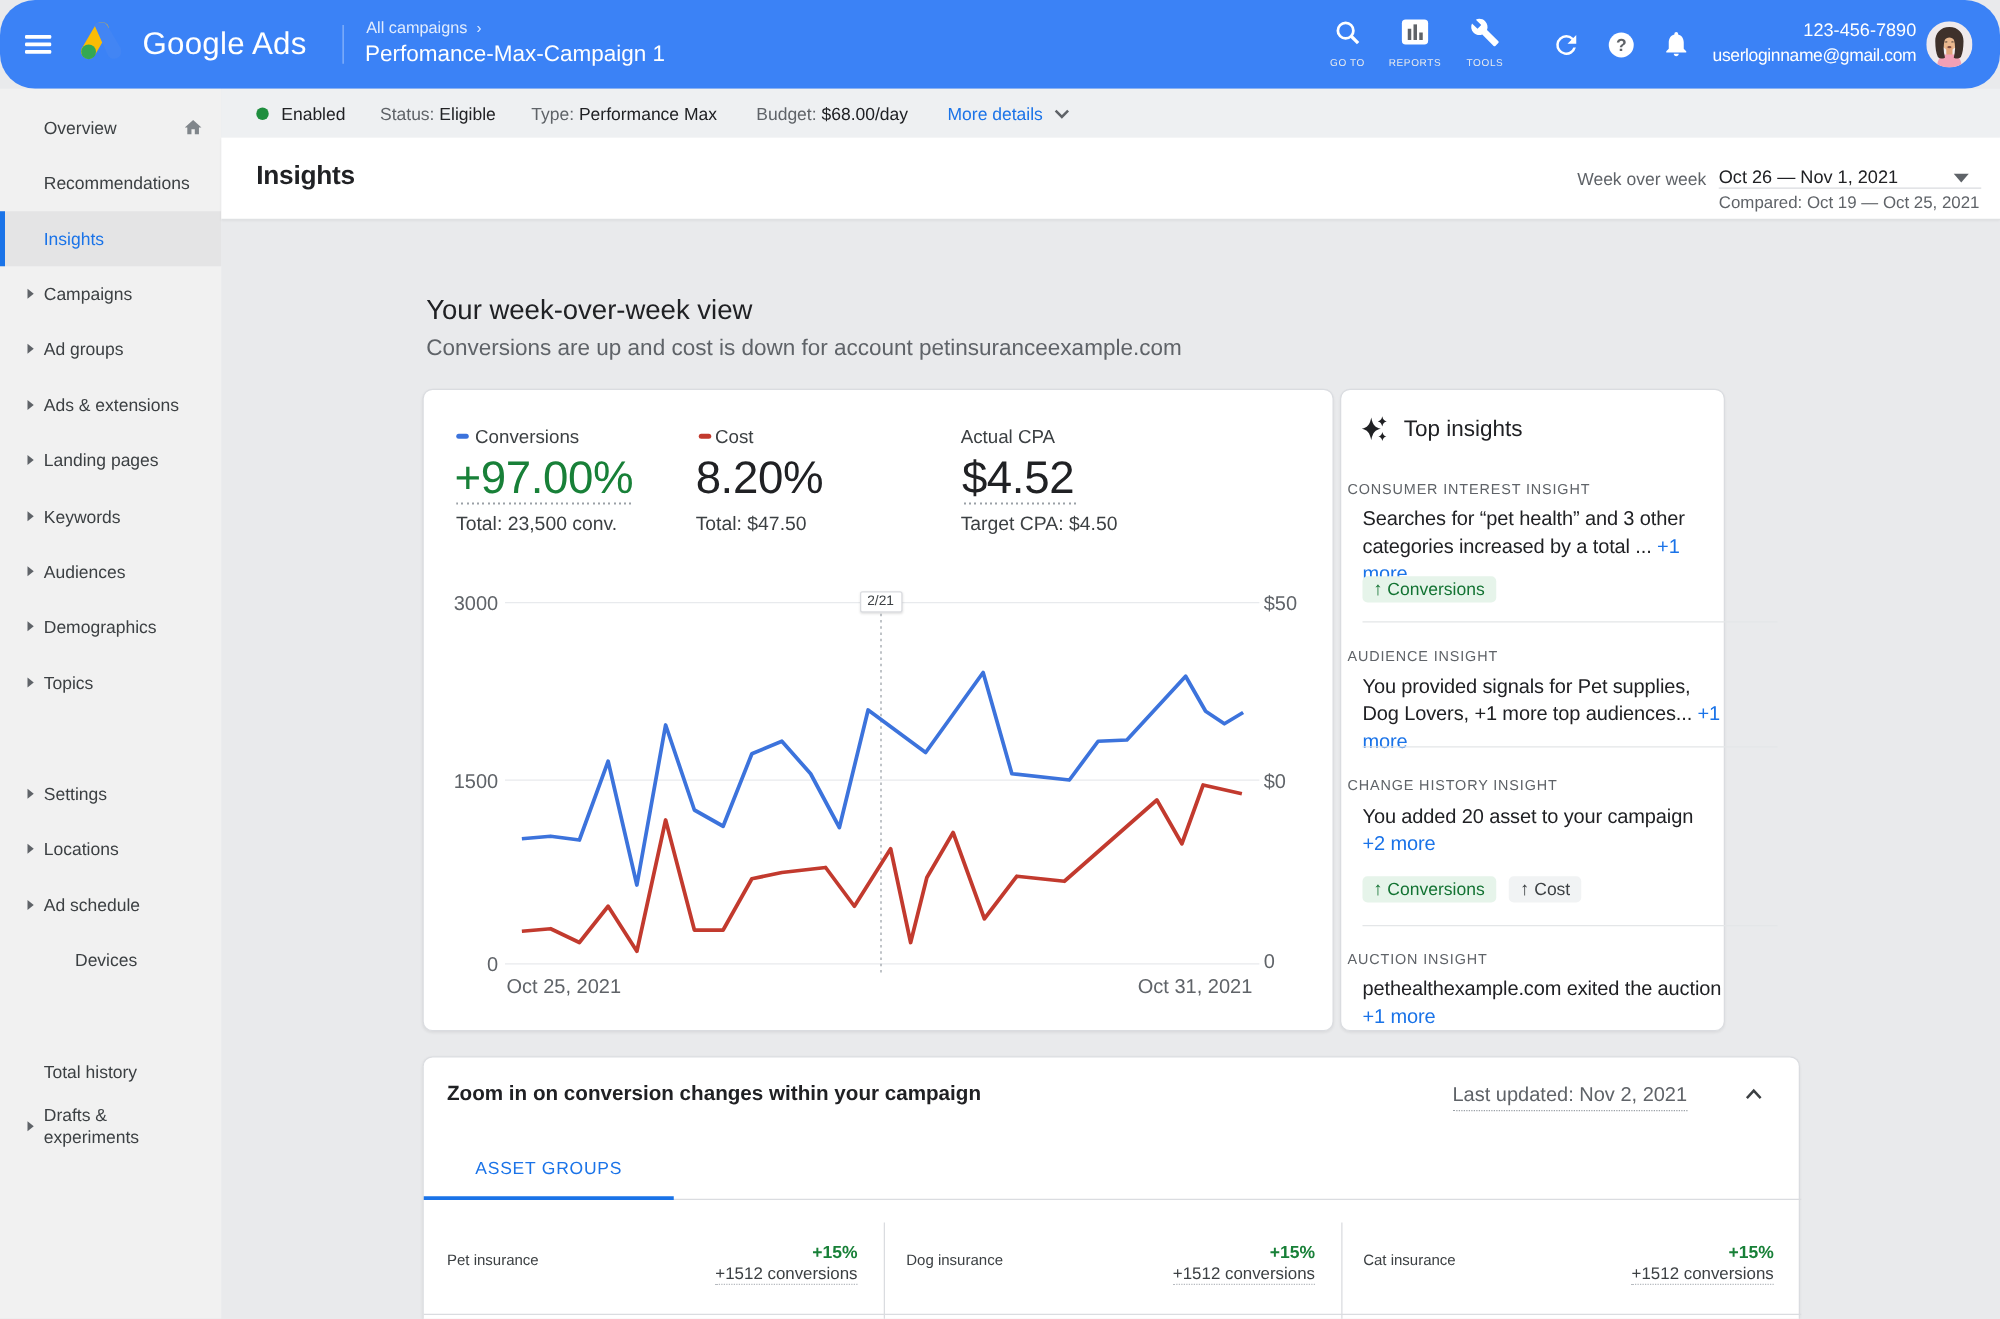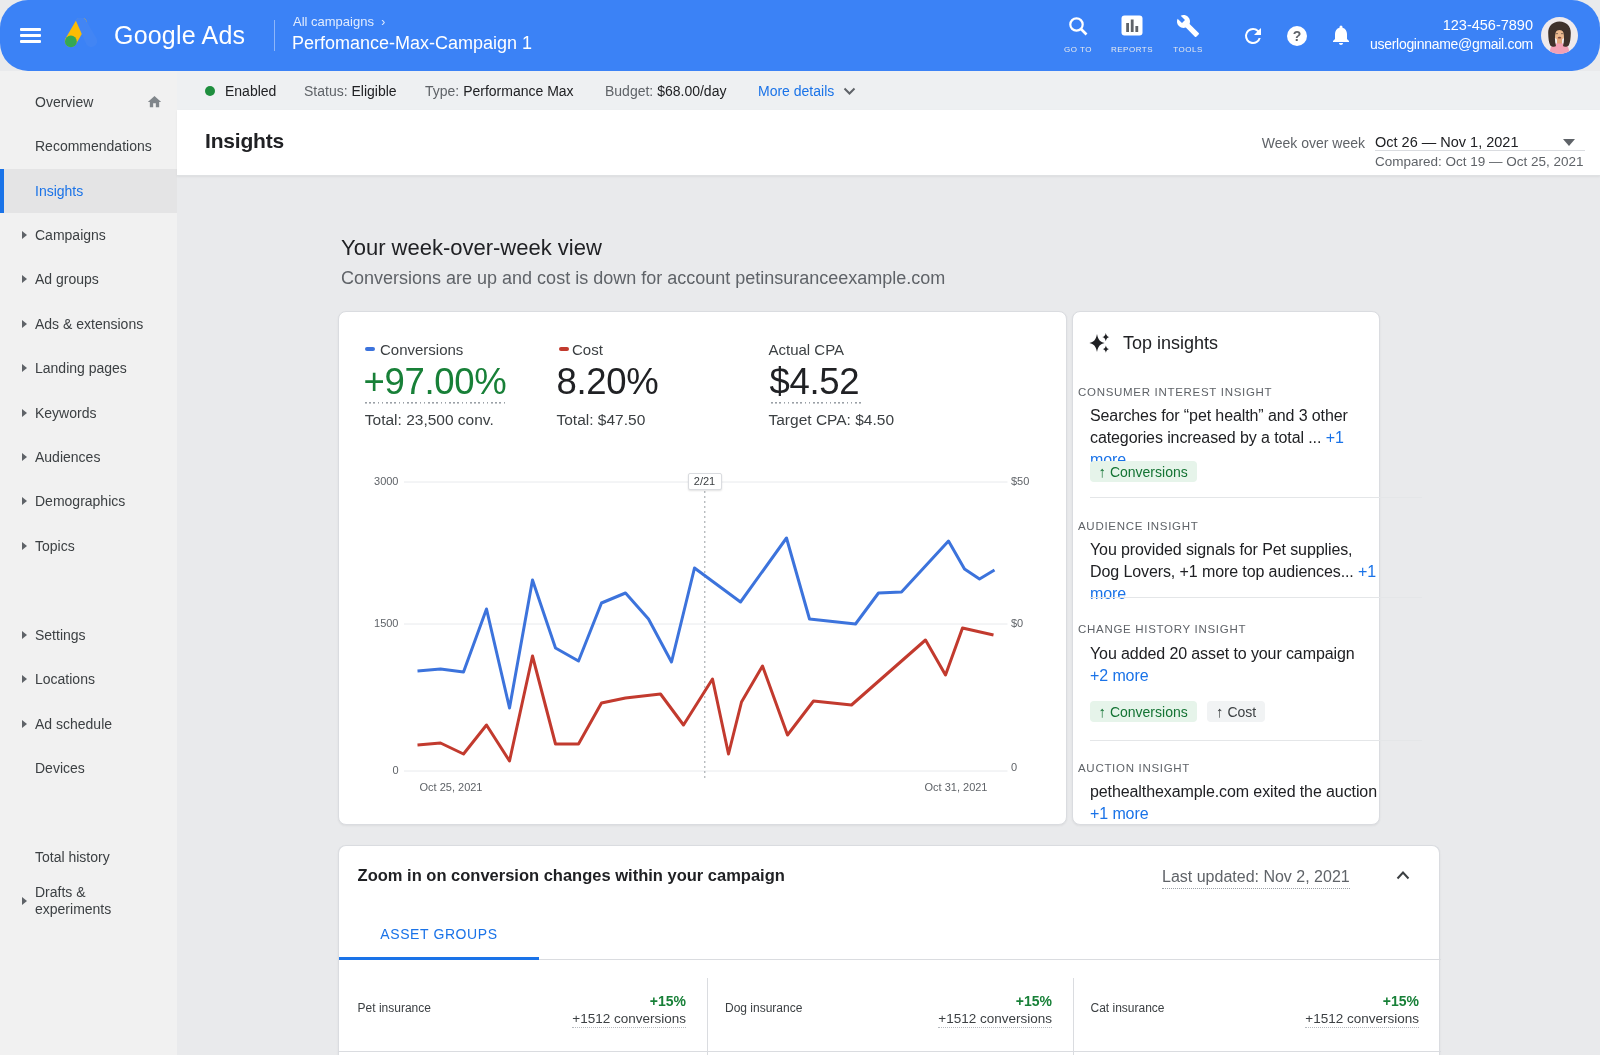--- a/index.html
+++ b/index.html
@@ -46,21 +46,21 @@
 #content { position:absolute; left:177px; top:176px; width:1423px; height:879px; }
 h2.viewtitle { position:absolute; left:164px; top:59px; font-size:22px; font-weight:400; color:#202124; }
 p.viewsub { position:absolute; left:164px; top:92px; font-size:18px; color:#5f6368; }
 
 .metriclabel { position:absolute; font-size:15px; color:#3c4043; }
 .bignum { position:absolute; font-size:36.5px; color:#202124; letter-spacing:-0.3px; }
 .dotline { position:absolute; height:2px; background-image:repeating-linear-gradient(90deg,#9aa0a6 0,#9aa0a6 1.6px,transparent 1.6px,transparent 4.2px); background-size:100% 1.6px; background-repeat:no-repeat; background-position:0 0; }
 .totalline { position:absolute; font-size:15.5px; color:#3c4043; }
 .dash { position:absolute; width:10px; height:4px; border-radius:2px; }
 
-.axlbl { position:absolute; font-size:11px; color:#5f6368; }
+.axlbl { position:absolute; font-size:16px; color:#5f6368; }
 
 
 .inslabel { position:absolute; left:5px; font-size:11.5px; letter-spacing:0.7px; color:#5f6368; font-weight:500; }
 .insbody { position:absolute; left:17px; font-size:16px; color:#202124; line-height:22px; letter-spacing:-0.1px; }
 .insdiv { position:absolute; left:17px; width:332px; border-top:1px solid #e4e6e8; }
 .chip { position:absolute; height:21px; line-height:21px; border-radius:4px; font-size:14px; padding:0 9px; white-space:nowrap; }
 .chipgreen { background:#e6f4ea; color:#137333; }
 .chipgray { background:#f1f3f4; color:#3c4043; }
 .chip .arr { font-size:15px; }
 
@@ -200,21 +200,21 @@
       <span class="txt">Settings</span>
     </div>
   <div class="navitem" style="top:586px;">
       <span class="tri"></span>
       <span class="txt">Locations</span>
     </div>
   <div class="navitem" style="top:630.5px;">
       <span class="tri"></span>
       <span class="txt">Ad schedule</span>
     </div>
-  <div class="navitem" style="top:675px;">
+  <div class="navitem" style="top:675px;margin-left:25px;">
       <span class="txt">Devices</span>
     </div>
   <div class="navitem" style="top:763.5px;">
       <span class="txt">Total history</span>
     </div>
   <div class="navitem" style="top:799px; height:62px;">
       <span class="tri"></span>
       <span class="txt" style="line-height:17px;">Drafts &amp;<br>experiments</span>
     </div>
 </div>

